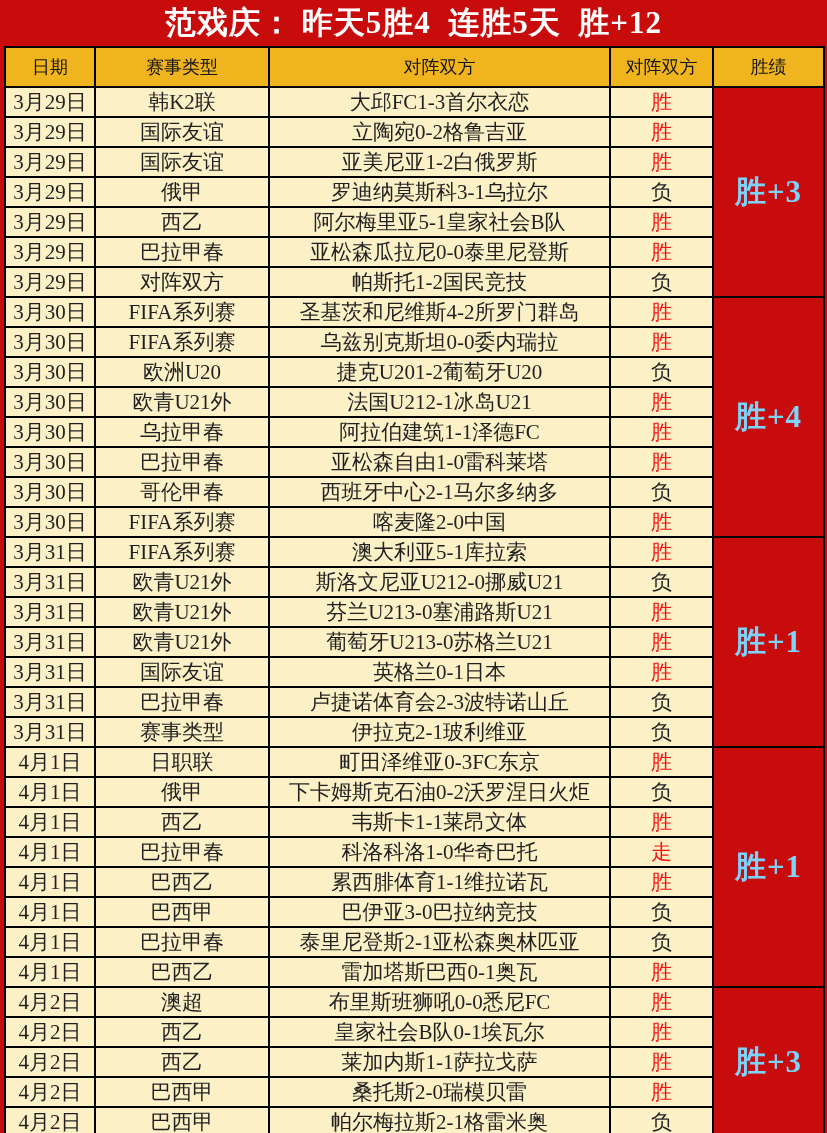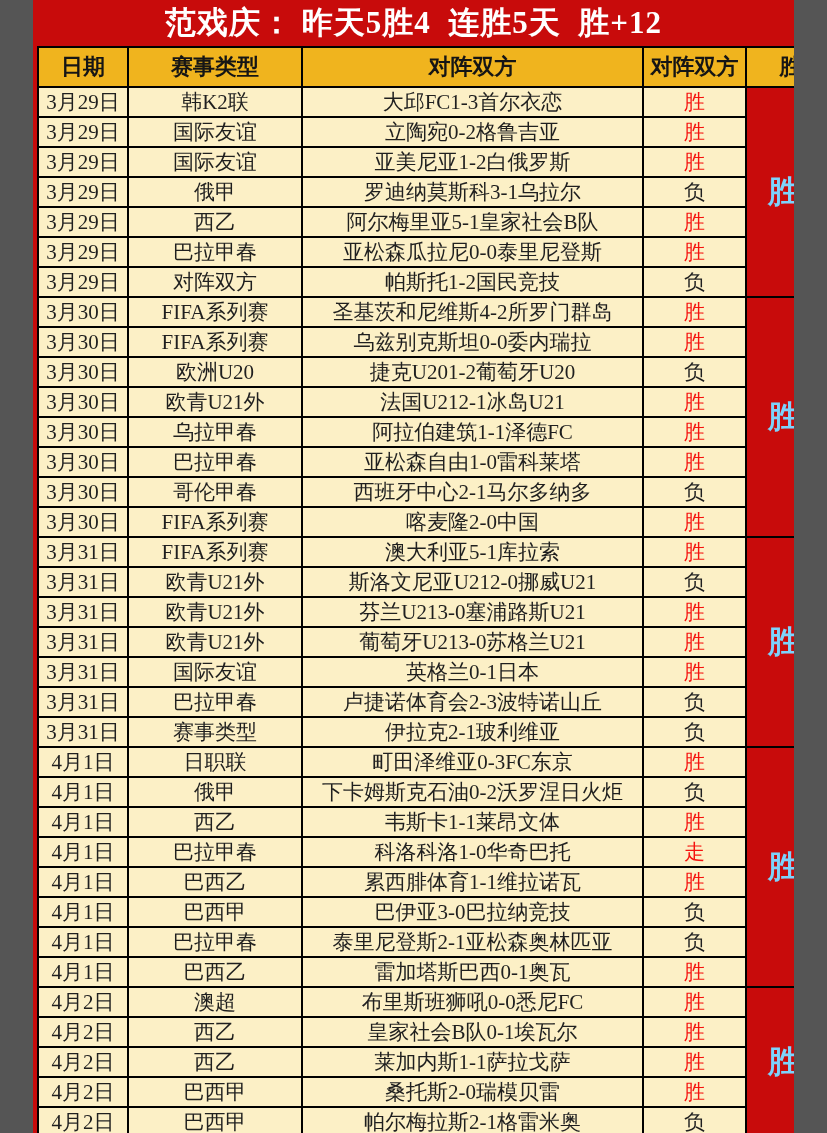--- a/index.html
+++ b/index.html
@@ -9,21 +9,21 @@
     --win:#f5120e;
     --ink:#1f1f1f;
     --line:#000000;
     --title-text:#ffffff;
   }
   *{margin:0;padding:0;box-sizing:border-box;}
   html,body{background:#555;}
   body{font-family:"Liberation Serif","DejaVu Serif",serif;}
   .page{
     position:relative;
-    width:761px;height:1133px;
+    width:827px;height:1133px;
     background:var(--red);
     margin:0 auto;
     overflow:hidden;
   }
   .title-bar{
     height:46px;
     display:flex;align-items:center;justify-content:center;
     color:var(--title-text);
     font-size:31px;
     font-weight:bold;
@@ -41,22 +41,22 @@
     border:2px solid var(--line);
     text-align:center;
     vertical-align:middle;
     overflow:hidden;
     white-space:nowrap;
   }
   thead tr{height:40px;}
   th{
     background:var(--gold);
     color:#151515;
-    font-size:22px;
-    font-weight:bold;
+    font-size:18px;
+    font-weight:normal;
     margin-top:48px;
   }
   td{
     background:var(--cream);
     color:var(--ink);
     font-size:21px;
   }
   td.result.win{color:var(--win);}
   td.result.loss{color:var(--ink);}
   td.streak{

